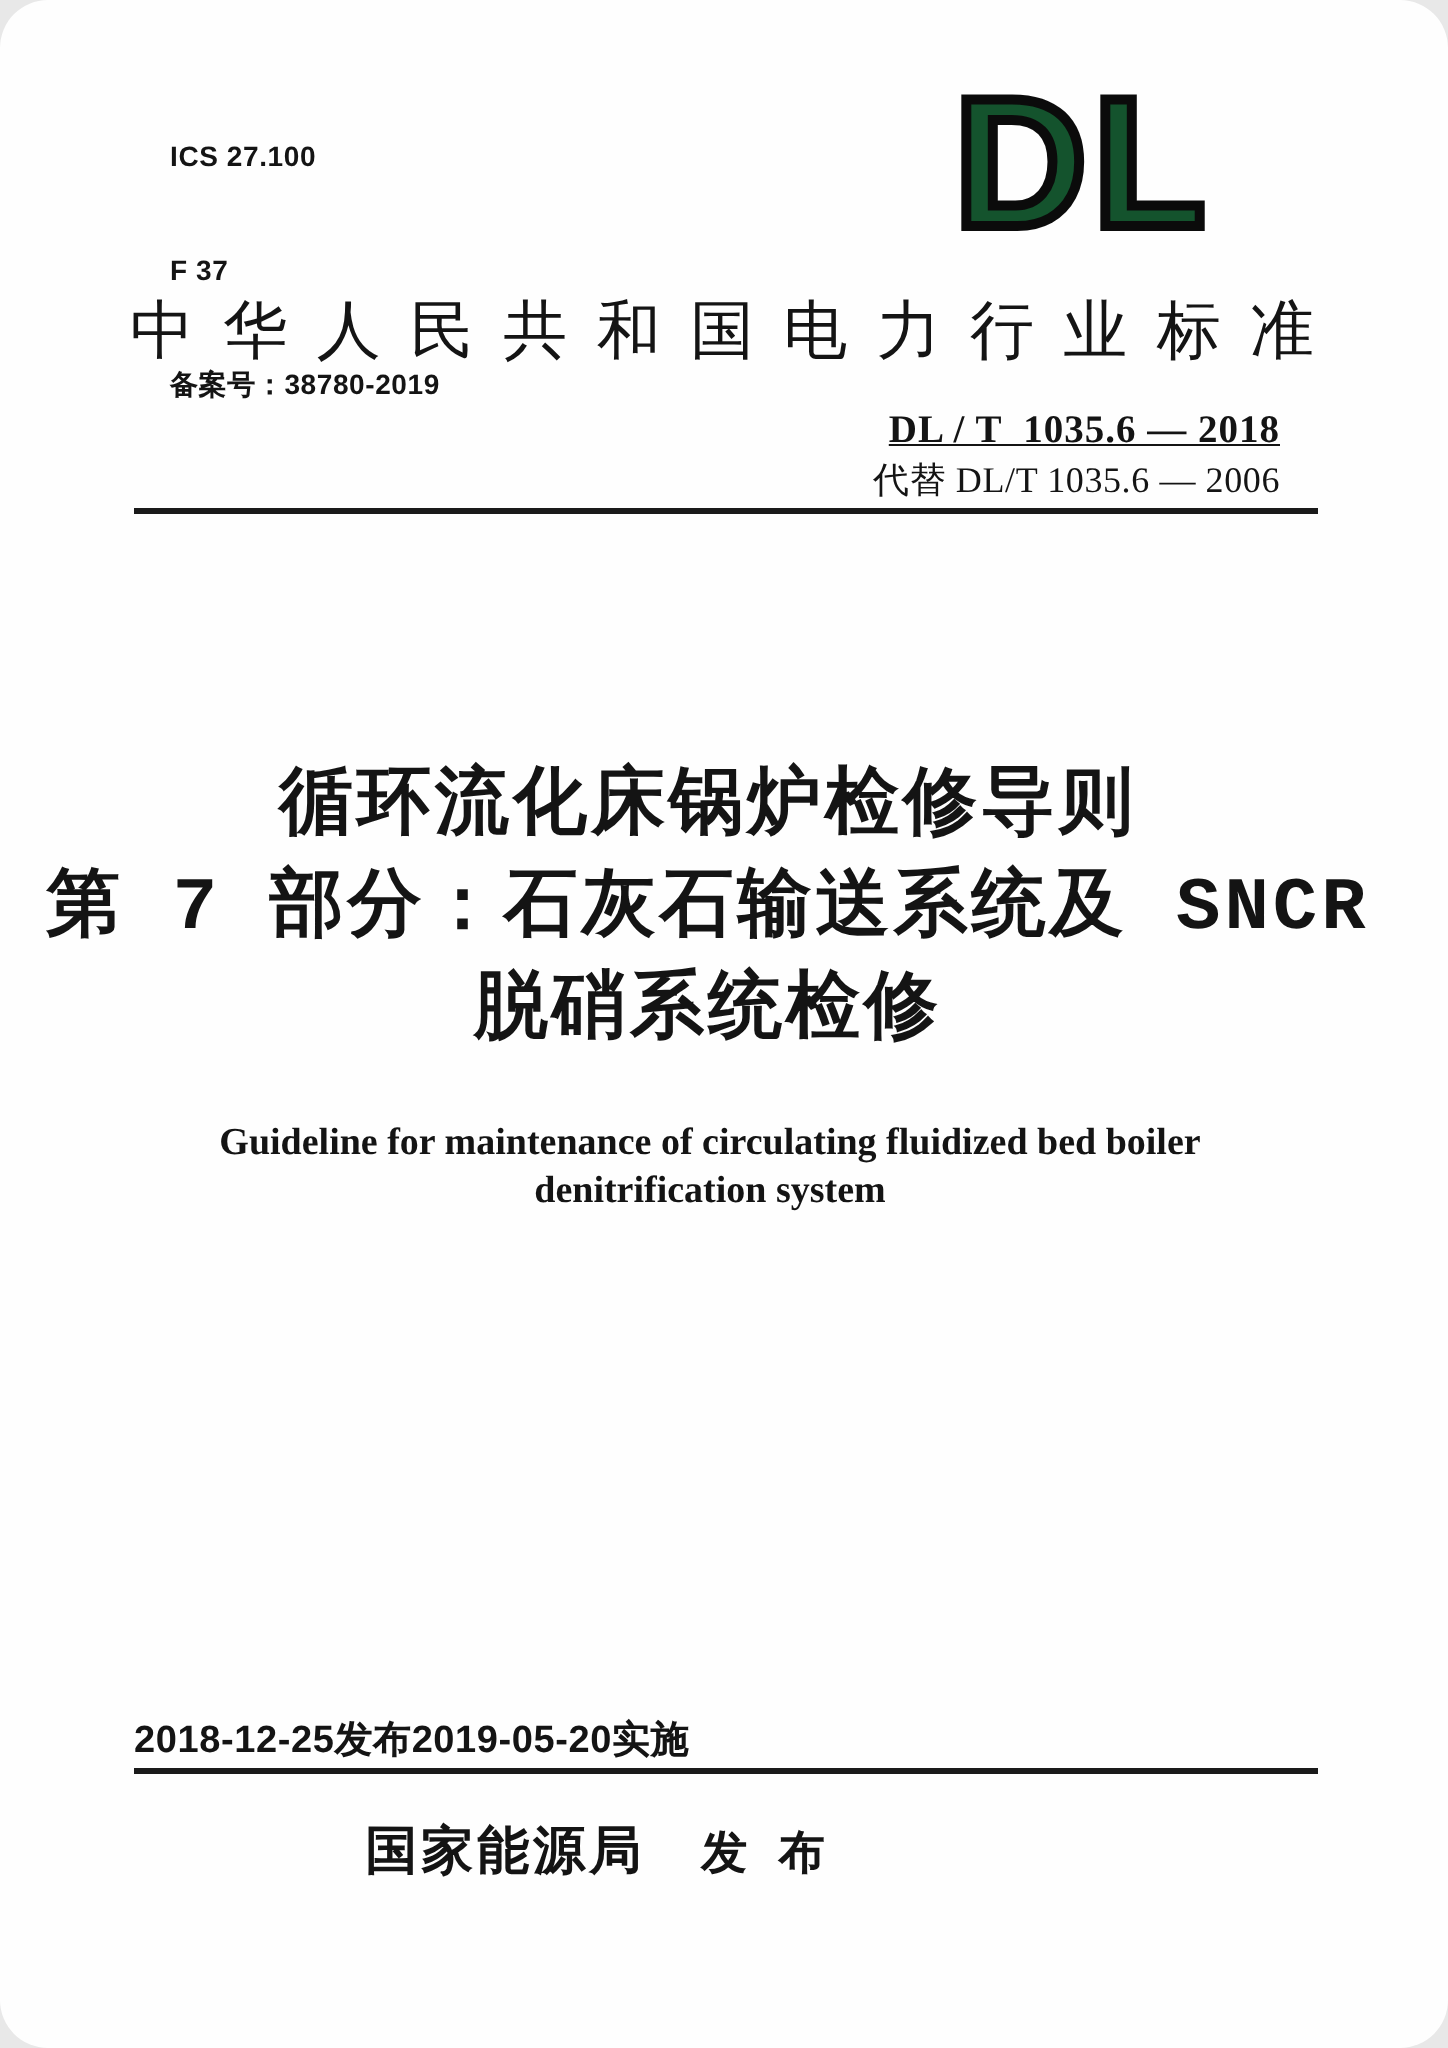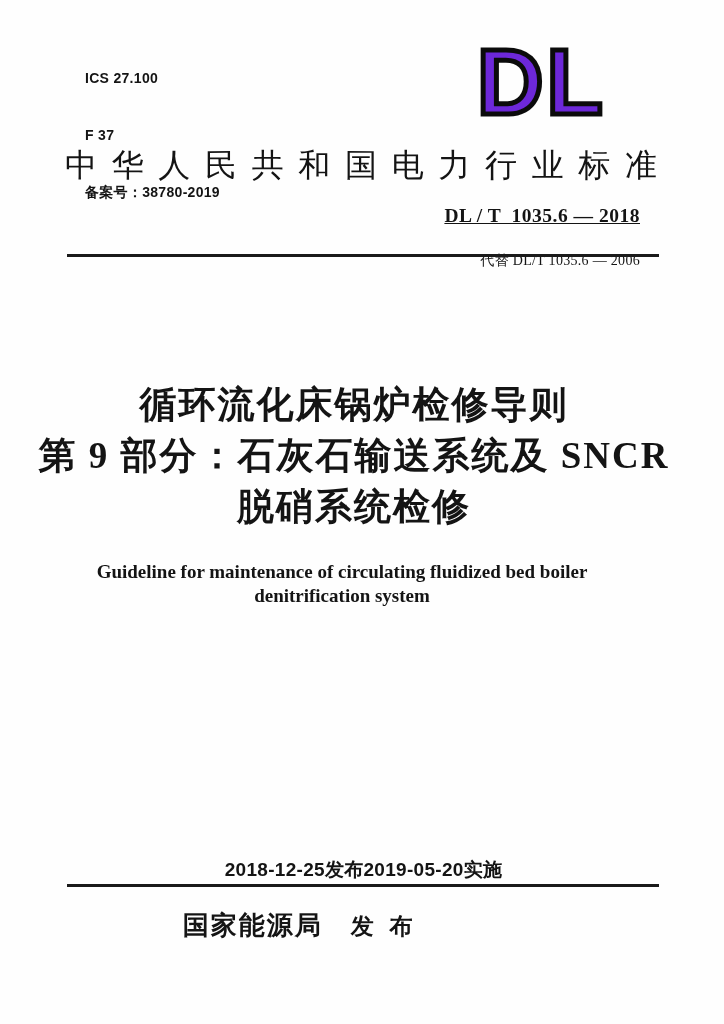--- a/index.html
+++ b/index.html
@@ -9,20 +9,21 @@
   }
   .page {
     position: relative;
     width: 724px;
     height: 1024px;
     margin: 0 auto;
     background: #fefefe;
     color: #141414;
     overflow: hidden;
     font-family: "Liberation Serif", serif;
+    border-radius: 24px;
   }
 
   
   .meta {
     position: absolute;
     left: 85px;
     top: 31px;
     font-family: "Liberation Sans", sans-serif;
     font-weight: bold;
     font-size: 14px;
@@ -35,21 +36,21 @@
   .logo {
     position: absolute;
     left: 477px;
     top: 36px;
     font-family: "Liberation Sans", sans-serif;
     font-weight: bold;
     font-size: 92px;
     line-height: 92px;
     letter-spacing: 3px;
     -webkit-text-stroke: 5px #0b0b0b;
-    color: #6d28d9;
+    color: #14532d;
     white-space: pre;
   }
 
   
   .heading {
     position: absolute;
     left: 65px;
     top: 143px;
     width: 594px;
     font-weight: normal;
@@ -68,24 +69,23 @@
     font-weight: bold;
     font-size: 19.5px;
     letter-spacing: 0.5px;
     white-space: pre;
     text-decoration: underline;
   }
   .supersedes {
     position: absolute;
     right: 84px;
     top: 228px;
-    font-size: 14px;
+    font-size: 18px;
     letter-spacing: 0.3px;
     white-space: pre;
-    margin-top: 24px;
   }
 
   .rule {
     position: absolute;
     left: 67px;
     width: 592px;
     background: #1a1a1a;
   }
   .rule-top { top: 254px; height: 3px; }
   .rule-bottom { top: 884px; height: 3px; }
@@ -94,42 +94,43 @@
   .title-cn {
     position: absolute;
     left: 0;
     top: 379px;
     width: 708px;
     text-align: center;
     font-weight: bold;
     font-size: 37px;
     line-height: 51px;
     letter-spacing: 2px;
+    font-family: Liberation Mono, monospace;
   }
 
   
   .title-en {
     position: absolute;
-    left: 0;
+    left: 13px;
     top: 560px;
     width: 684px;
     text-align: center;
     font-weight: bold;
     font-size: 19px;
     line-height: 24px;
   }
 
   
   .dates {
     position: absolute;
     left: 67px;
     right: 64px;
     top: 857px;
     display: flex;
-    justify-content: center;
+    justify-content: flex-start;
     font-family: "Liberation Sans", sans-serif;
     font-weight: bold;
     font-size: 19px;
     letter-spacing: 0.3px;
   }
   .date-group { white-space: pre; }
 
   
   .publisher {
     position: absolute;
@@ -168,21 +169,21 @@
 
   <div class="heading">中华人民共和国电力行业标准</div>
 
   <div class="code">DL / T  1035.6 — 2018</div>
   <div class="supersedes">代替 DL/T 1035.6 — 2006</div>
 
   <div class="rule rule-top"></div>
 
   <div class="title-cn">
     <div>循环流化床锅炉检修导则</div>
-    <div>第 9 部分：石灰石输送系统及 SNCR</div>
+    <div>第 7 部分：石灰石输送系统及 SNCR</div>
     <div>脱硝系统检修</div>
   </div>
 
   <div class="title-en">
     <div>Guideline for maintenance of circulating fluidized bed boiler</div>
     <div>denitrification system</div>
   </div>
 
   <div class="dates">
     <div class="date-group"><span>2018-12-25</span><span>发布</span></div>

